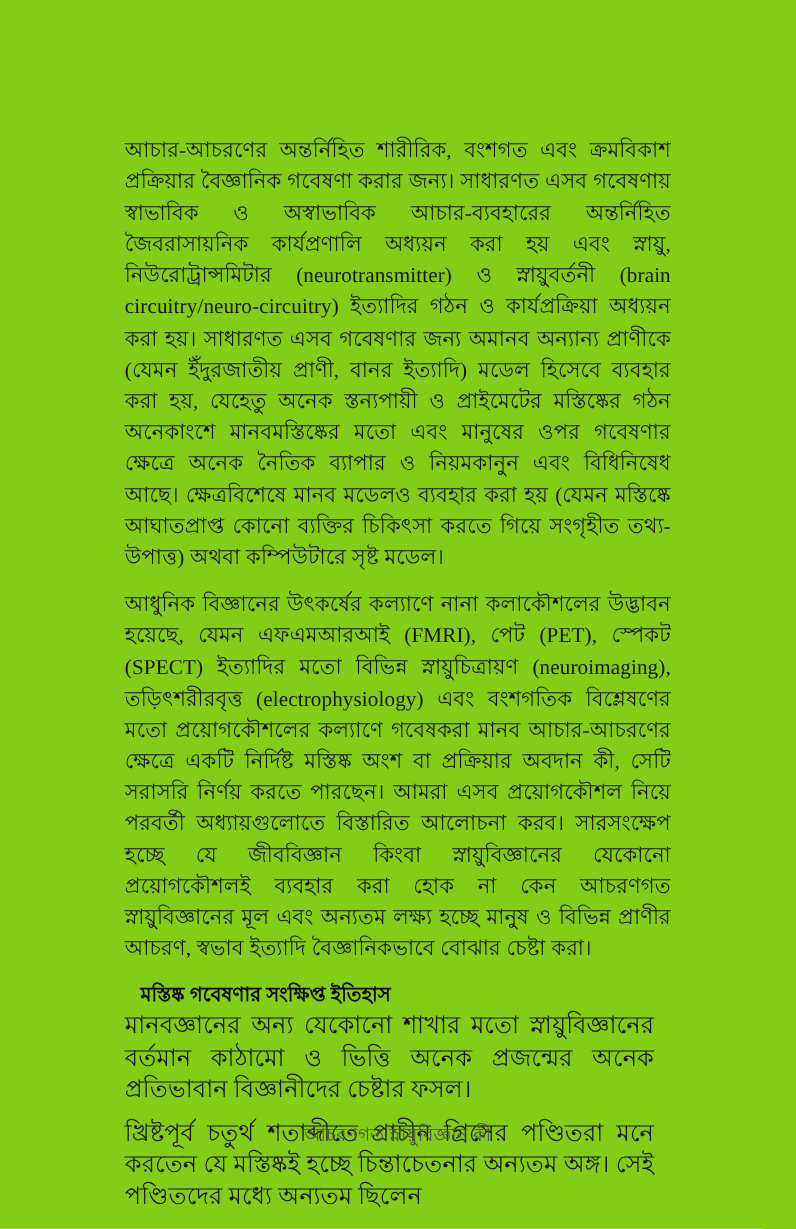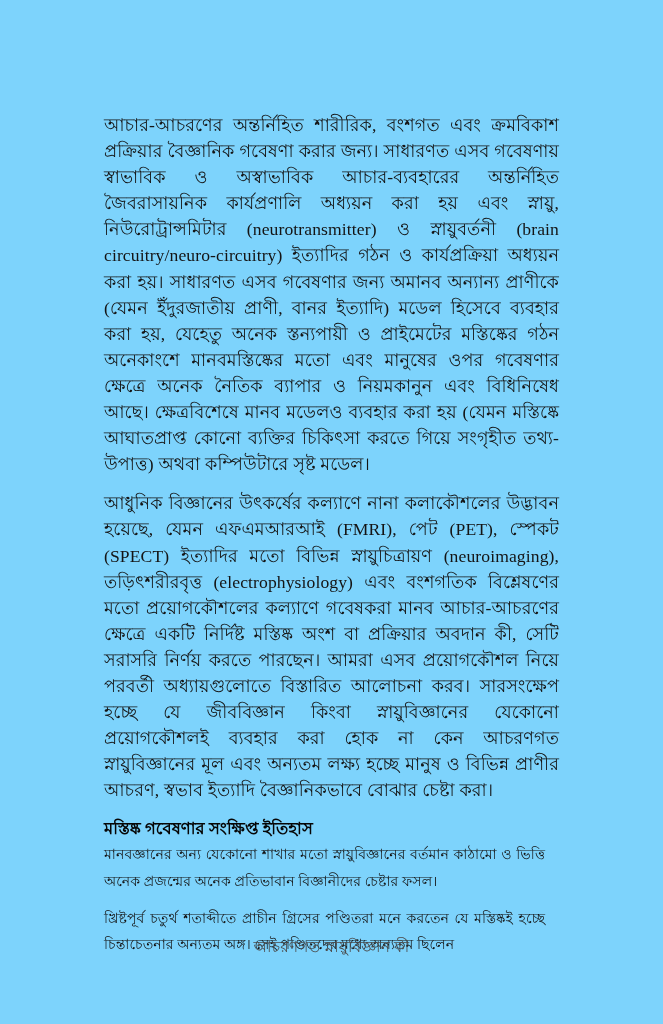--- a/index.html
+++ b/index.html
@@ -12,21 +12,21 @@
     width: 663px;
     height: 1024px;
     overflow: hidden;
     font-family: "Liberation Serif", "DejaVu Serif", serif;
     color: #000000;
   }
   .page {
     position: relative;
     width: 663px;
     height: 1024px;
-    background: #7dd3fc;
+    background: #84cc16;
     box-sizing: border-box;
   }
   .content {
     position: absolute;
     left: 104px;
     top: 112px;
     width: 455px;
   }
   .para {
     margin: 0 0 13px 0;
@@ -36,32 +36,32 @@
     text-justify: inter-word;
     letter-spacing: 0.1px;
     word-spacing: 0.3px;
     color: #141414;
     font-family: "Liberation Serif", "DejaVu Serif", serif;
   }
   .para:last-child {
     margin-bottom: 0;
   }
   .heading {
-    margin: 13px 0 1px 0;
+    margin: 13px 0 1px 13px;
     font-size: 16.4px;
     line-height: 25px;
     font-weight: bold;
     text-align: left;
     color: #060606;
     letter-spacing: 0.1px;
     font-family: "Liberation Serif", "DejaVu Serif", serif;
   }
   .section-body {
     margin: 0 14px 11px 0;
-    font-size: 14px;
+    font-size: 20px;
     line-height: 26.1px;
     text-align: justify;
     color: #141414;
     letter-spacing: 0.1px;
     font-family: "Liberation Serif", "DejaVu Serif", serif;
   }
   .footer {
     position: absolute;
     left: 0;
     right: 0;

